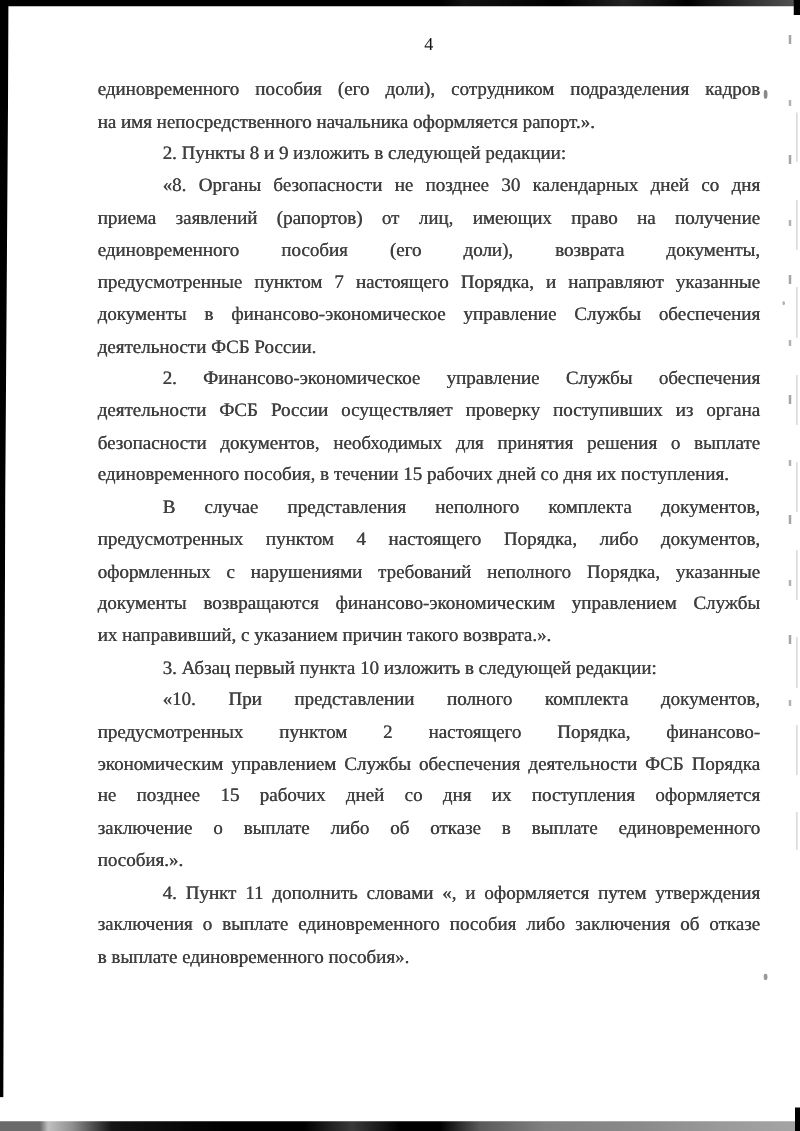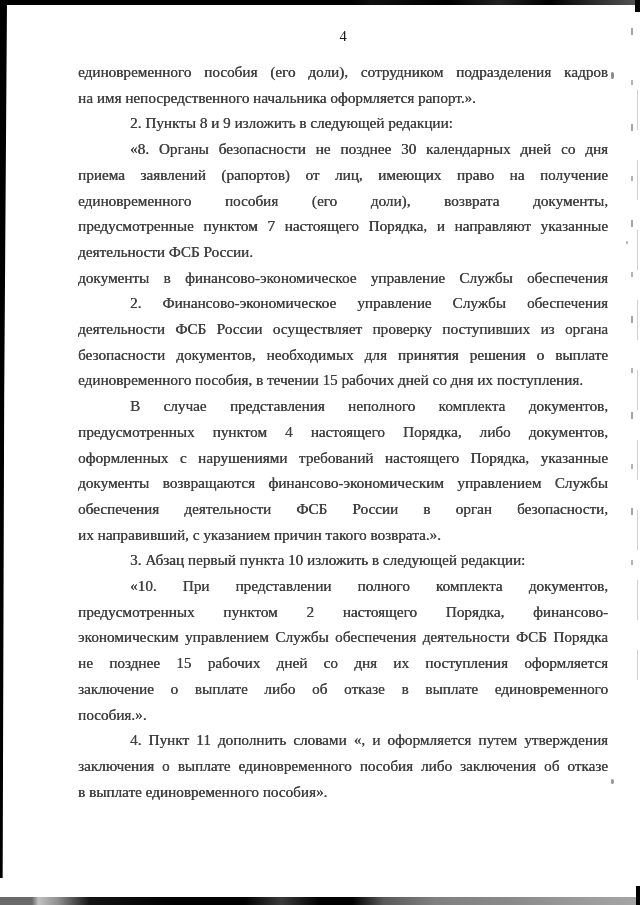--- a/index.html
+++ b/index.html
@@ -126,35 +126,34 @@
         <div class="ln last">на имя непосредственного начальника оформляется рапорт.».</div>
       </div>
       <div class="para">
         <div class="ln last ind">2. Пункты 8 и 9 изложить в следующей редакции:</div>
       </div>
       <div class="para">
         <div class="ln ind">«8. Органы безопасности не позднее 30 календарных дней со дня</div>
         <div class="ln">приема заявлений (рапортов) от лиц, имеющих право на получение</div>
         <div class="ln">единовременного пособия (его доли), возврата документы,</div>
         <div class="ln">предусмотренные пунктом 7 настоящего Порядка, и направляют указанные</div>
+        <div class="ln">документы в финансово-экономическое управление Службы обеспечения</div>
         <div class="ln last">деятельности ФСБ России.</div>
-        <div class="ln">документы в финансово-экономическое управление Службы обеспечения</div>
       </div>
       <div class="para">
         <div class="ln ind">2. Финансово-экономическое управление Службы обеспечения</div>
         <div class="ln">деятельности ФСБ России осуществляет проверку поступивших из органа</div>
         <div class="ln">безопасности документов, необходимых для принятия решения о выплате</div>
         <div class="ln last">единовременного пособия, в течении 15 рабочих дней со дня их поступления.</div>
       </div>
       <div class="para">
         <div class="ln ind">В случае представления неполного комплекта документов,</div>
         <div class="ln">предусмотренных пунктом 4 настоящего Порядка, либо документов,</div>
-        <div class="ln">оформленных с нарушениями требований настоящего Порядка, указанные</div>
+        <div class="ln">оформленных с нарушениями требований неполного Порядка, указанные</div>
         <div class="ln">документы возвращаются финансово-экономическим управлением Службы</div>
-        <div class="ln">обеспечения деятельности ФСБ России в орган безопасности,</div>
         <div class="ln last">их направивший, с указанием причин такого возврата.».</div>
       </div>
       <div class="para">
         <div class="ln last ind">3. Абзац первый пункта 10 изложить в следующей редакции:</div>
       </div>
       <div class="para">
         <div class="ln ind">«10. При представлении полного комплекта документов,</div>
         <div class="ln">предусмотренных пунктом 2 настоящего Порядка, финансово-</div>
         <div class="ln">экономическим управлением Службы обеспечения деятельности ФСБ Порядка</div>
         <div class="ln">не позднее 15 рабочих дней со дня их поступления оформляется</div>

